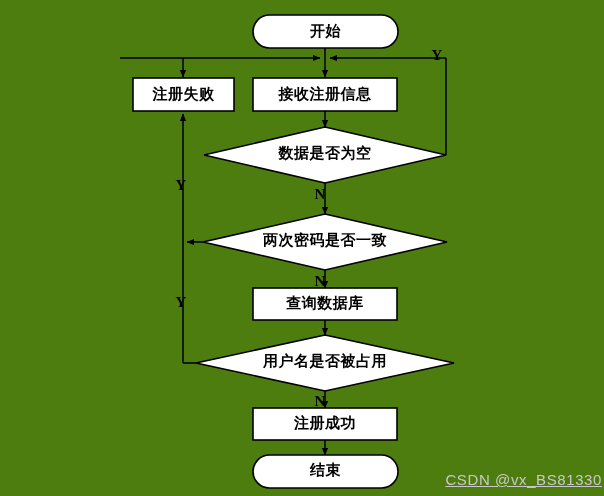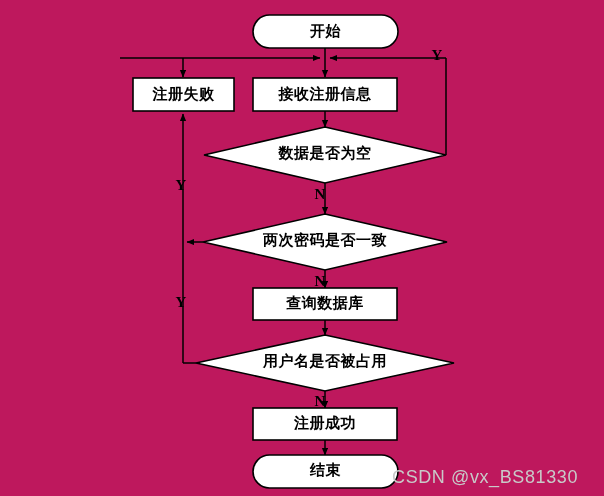--- a/index.html
+++ b/index.html
@@ -10,21 +10,21 @@
   body {
     width: 604px;
     height: 496px;
     font-family: "Liberation Serif", "DejaVu Serif", serif;
     overflow: hidden;
   }
   #flowchart-root {
     position: relative;
     width: 604px;
     height: 496px;
-    background: #be185d;
+    background: #4d7c0f;
   }
   svg#flow-svg {
     position: absolute;
     left: 0;
     top: 0;
     width: 604px;
     height: 496px;
   }
   .node-shape {
     fill: #ffffff;
@@ -53,27 +53,28 @@
   .branch-label {
     font-family: "Liberation Serif", "DejaVu Serif", serif;
     font-size: 15px;
     font-weight: bold;
     fill: #000000;
     text-anchor: middle;
     dominant-baseline: middle;
   }
   .watermark-text {
     position: absolute;
-    right: 26px;
+    right: 2px;
     bottom: 8px;
     font-family: "Liberation Sans", "DejaVu Sans", sans-serif;
-    font-size: 18px;
+    font-size: 15px;
     color: #c9c9c9;
     letter-spacing: 0.6px;
     user-select: none;
+    text-decoration: underline;
   }
 </style>
 </head>
 <body>
 
 <div id="flowchart-root">
 
   <svg id="flow-svg" viewBox="0 0 604 496">
     <defs>
       <marker id="arrow" markerWidth="9" markerHeight="9" refX="7.2" refY="3.2" orient="auto" markerUnits="userSpaceOnUse">

